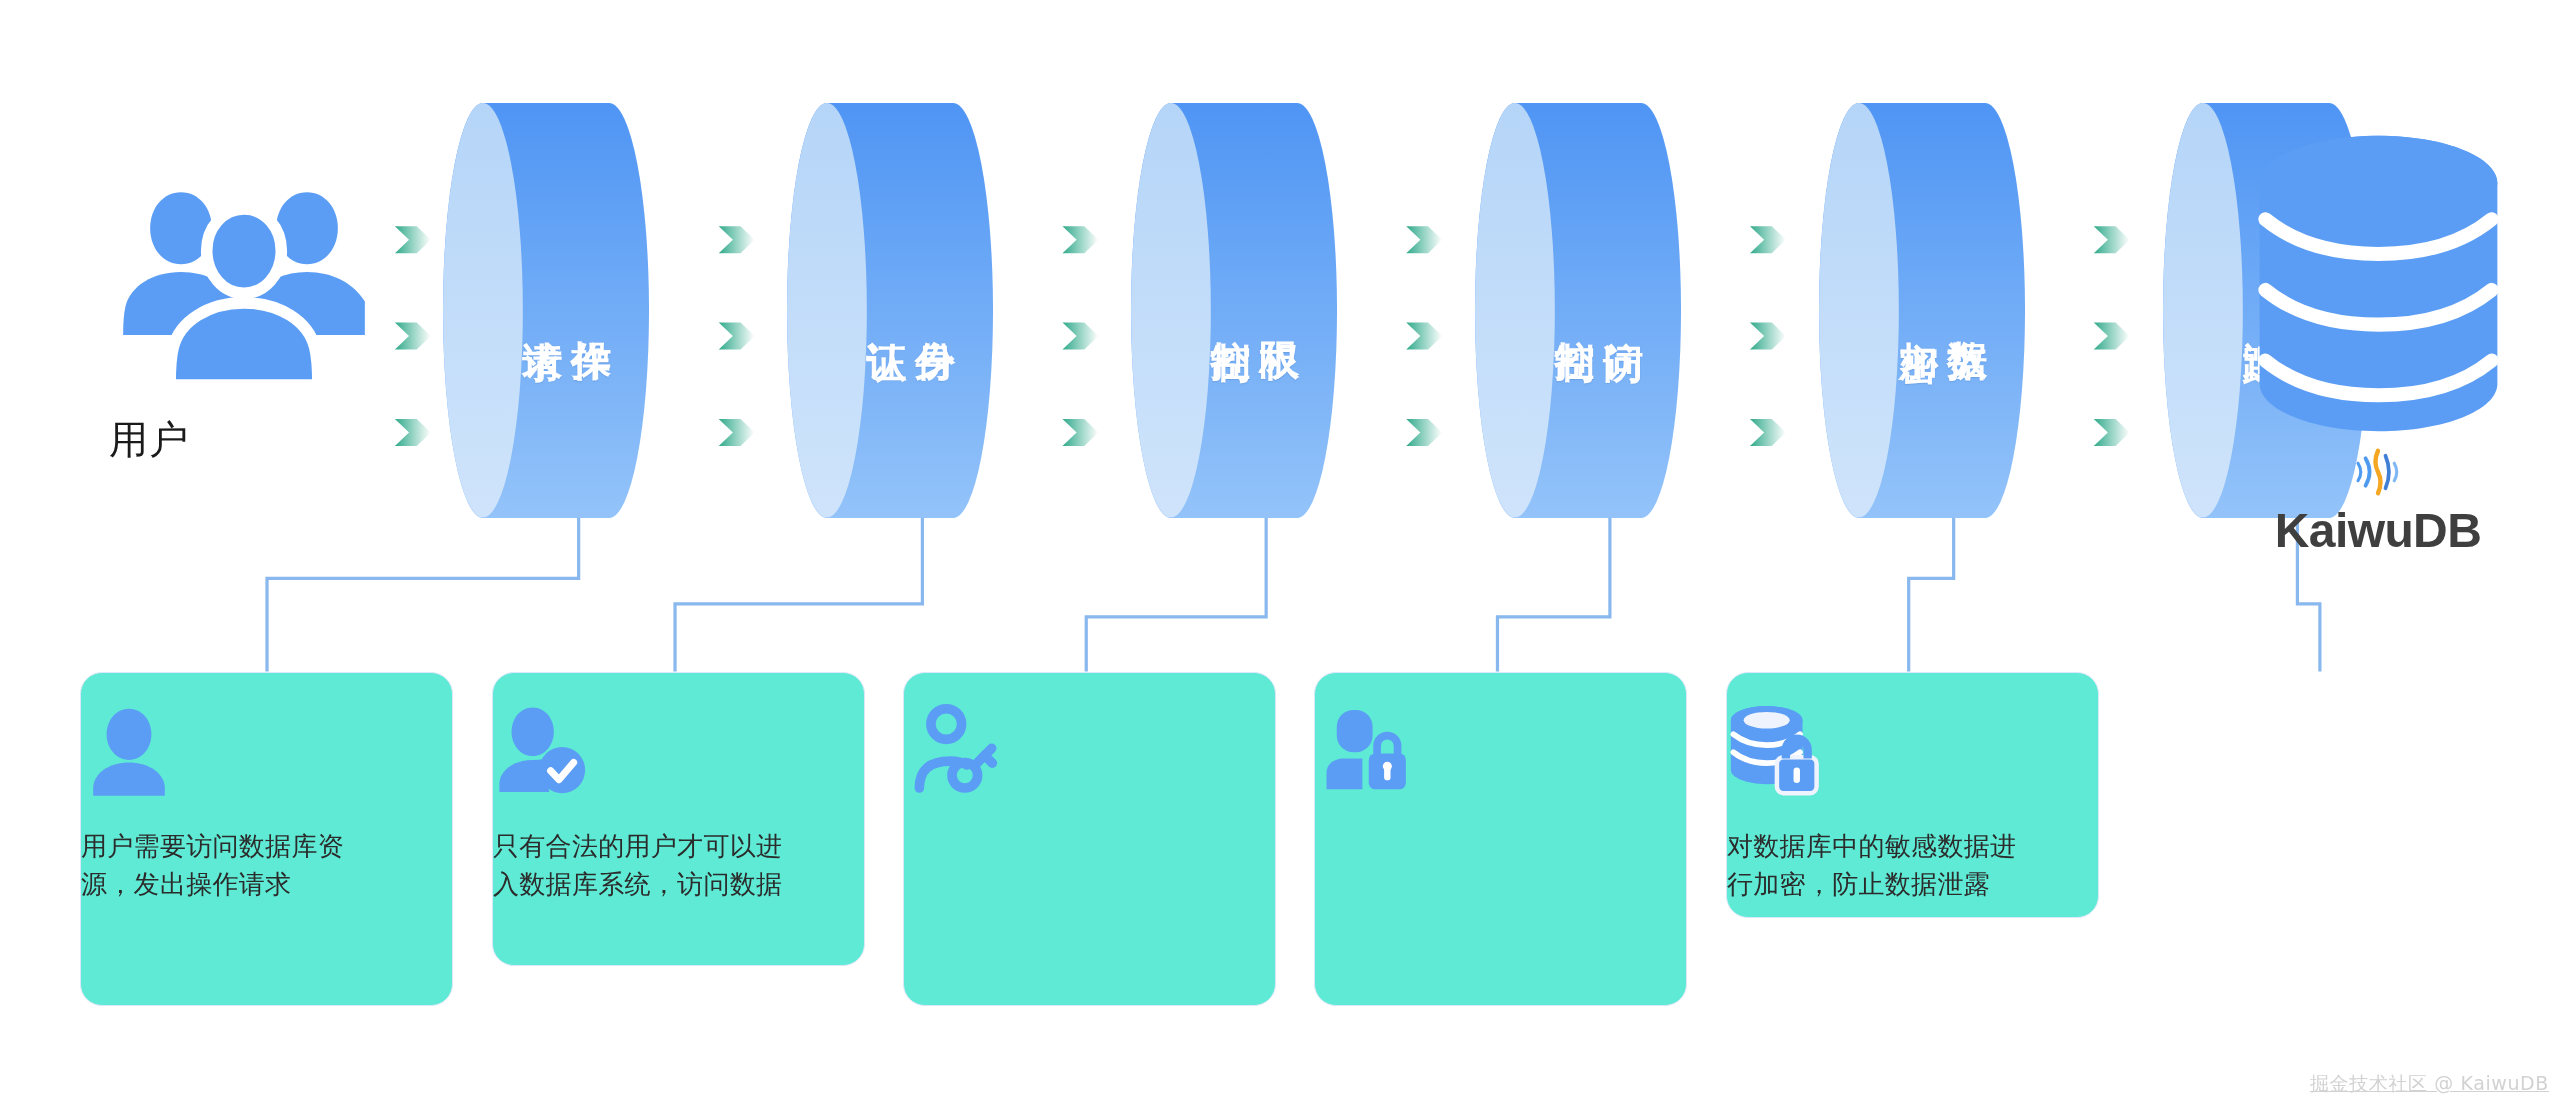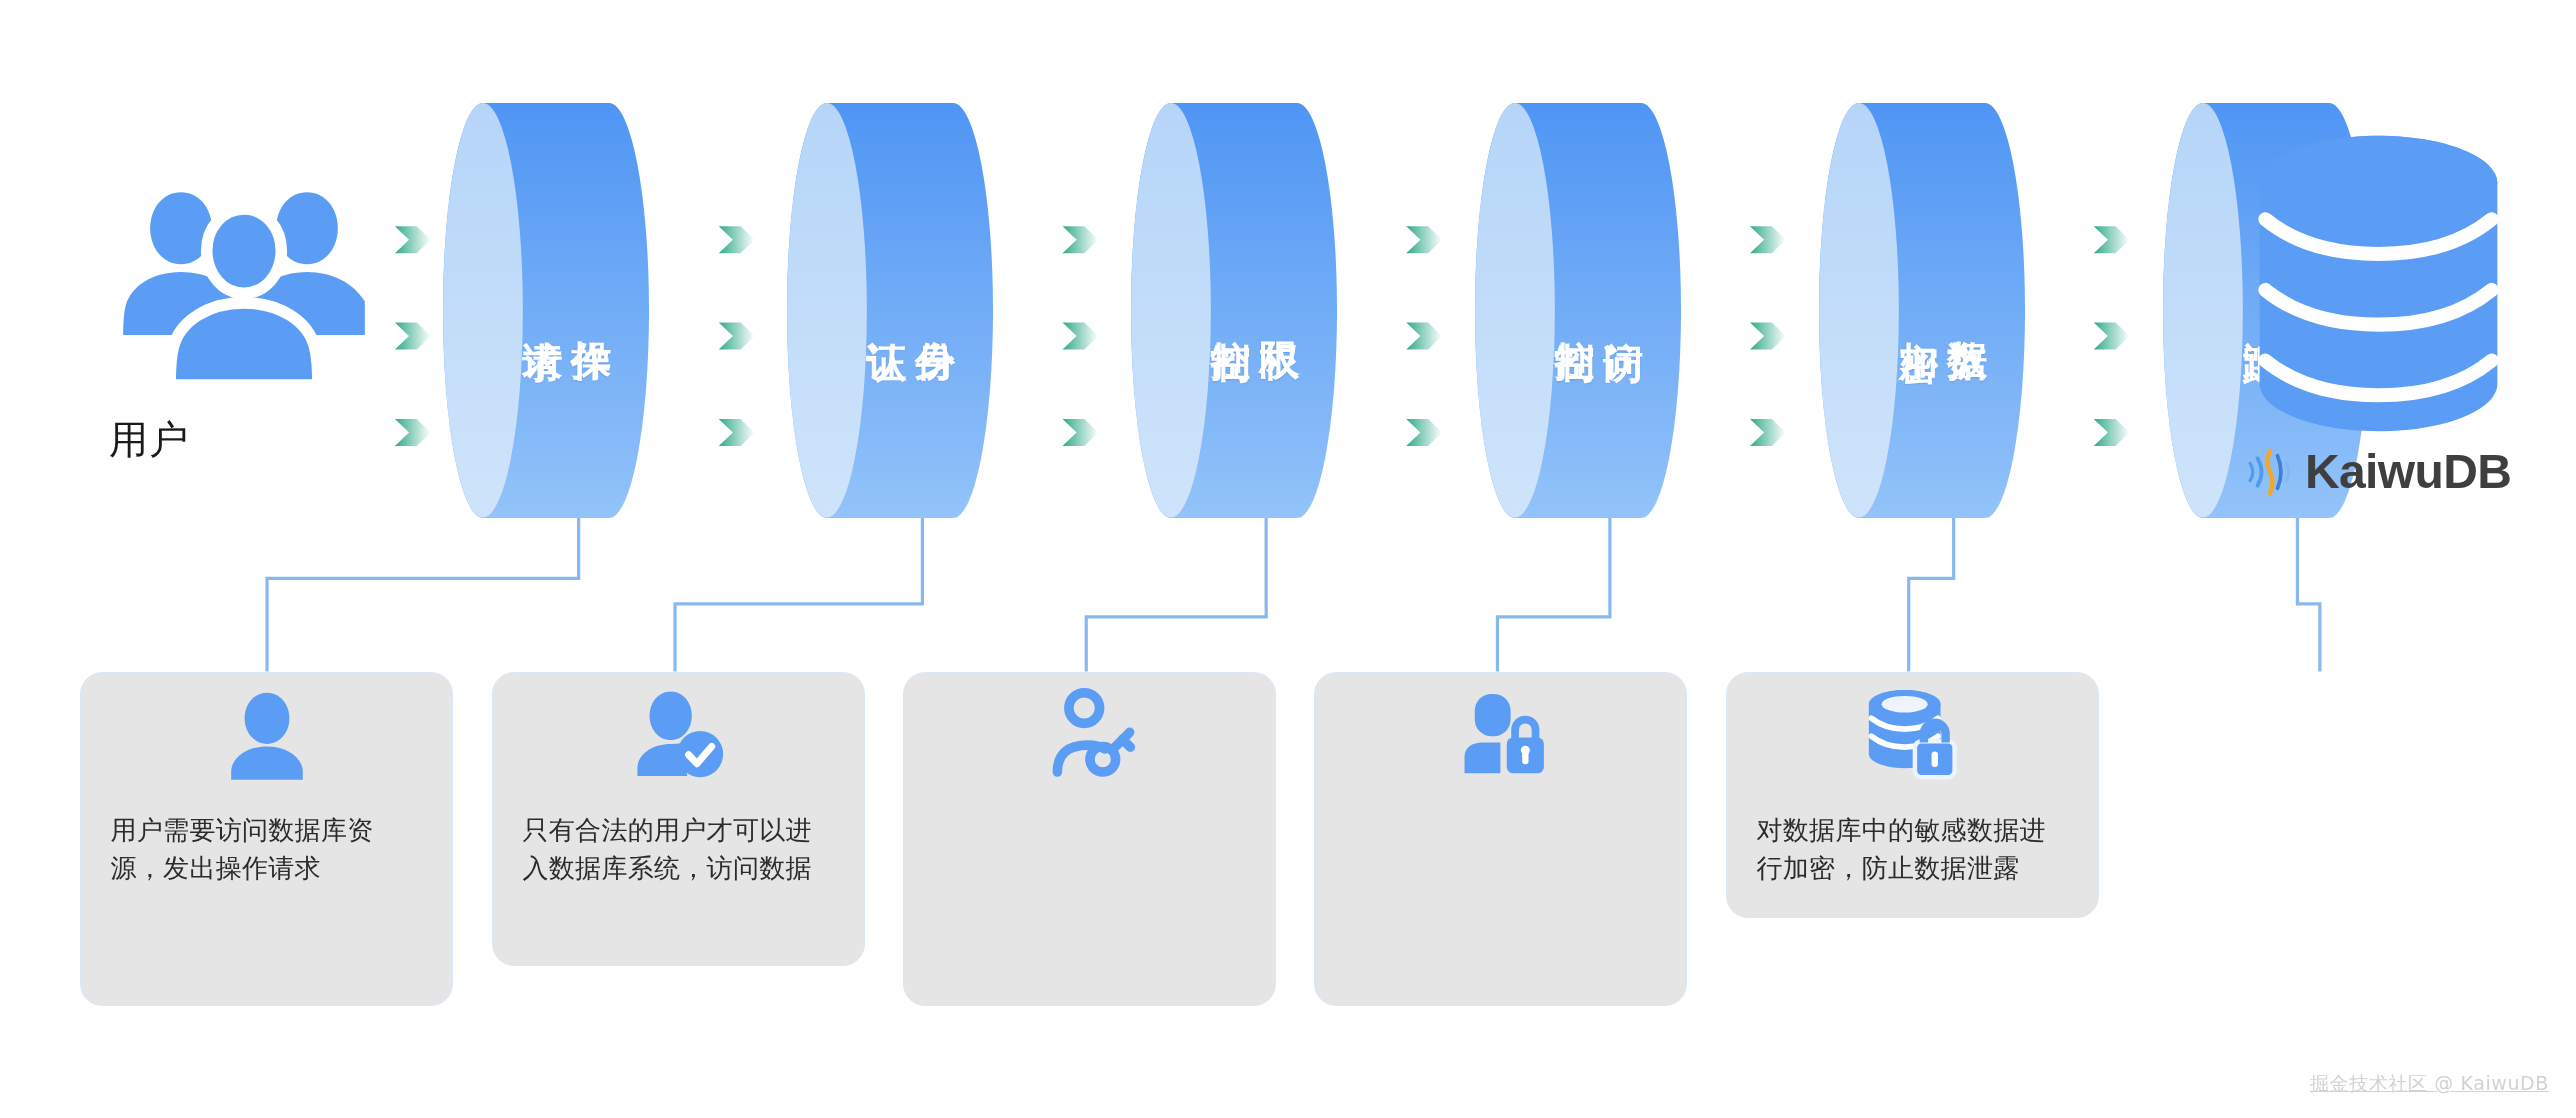--- a/index.html
+++ b/index.html
@@ -21,21 +21,21 @@
   .user-block{position:absolute;left:109px;top:164px;width:270px;height:334px;z-index:4;}
   .user-icon{width:270px;height:225px;display:block;}
   .user-label{
     font-size:39px;color:#1a1a1a;margin-top:24.4px;
     font-family:"DejaVu Sans","Liberation Sans",sans-serif;font-weight:400;letter-spacing:1.3px;
   }
 
   
   .db-block{position:absolute;left:2243px;top:129px;width:270px;height:386px;z-index:4;}
   .db-icon{width:257px;height:309px;display:block;margin:0 auto;}
-  .kaiwu-logo{display:flex;align-items:center;justify-content:center;margin-top:9px;gap:10.3px;}
+  .kaiwu-logo{display:flex;align-items:center;justify-content:center;margin-top:9px;gap:10.3px;flex-direction:column;}
   .kaiwu-mark{width:50px;height:50px;flex:0 0 auto;}
   .kaiwu-word{
     font-size:48px;font-weight:700;color:#3f3f3f;letter-spacing:-0.6px;
     font-family:"Liberation Sans","DejaVu Sans",sans-serif;line-height:1;
   }
 
   
   .cyl{position:absolute;z-index:3;}
   .cyl-svg{position:absolute;left:0;top:0;}
   .cyl-text{
@@ -46,26 +46,26 @@
     font-family:"DejaVu Sans","Liberation Sans",sans-serif;
     writing-mode:vertical-rl;text-orientation:upright;
     padding-left:42px;box-sizing:border-box;
     white-space:pre;
     text-shadow:0 0.6px 1.3px rgba(40,90,160,.18);
   }
 
   
   .card{
     position:absolute;z-index:2;
-    background:#e5e5e5;
+    background:#5eead4;
     border:1.3px solid #dbe8fb;
     border-radius:22px;
     box-sizing:border-box;
-    display:flex;flex-direction:column;align-items:center;
-    padding-top:12px;
+    display:flex;flex-direction:column;align-items:flex-start;
+    padding-top:28px;
   }
   .card-icon{width:96px;height:96px;display:block;margin-bottom:30px;}
   .card-text{
     width:calc(100% - 59px);
     font-size:26px;line-height:1.48;color:#2b2b2b;
     font-family:"DejaVu Sans","Liberation Sans",sans-serif;
     text-align:left;letter-spacing:0.3px;
   }
 
   

